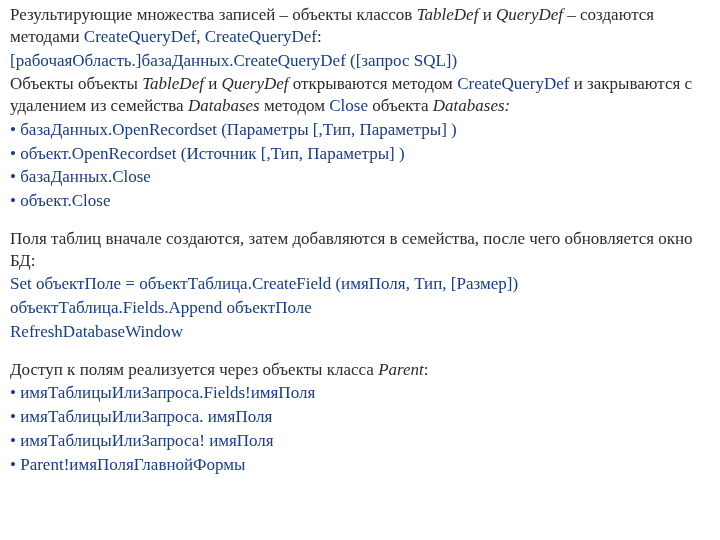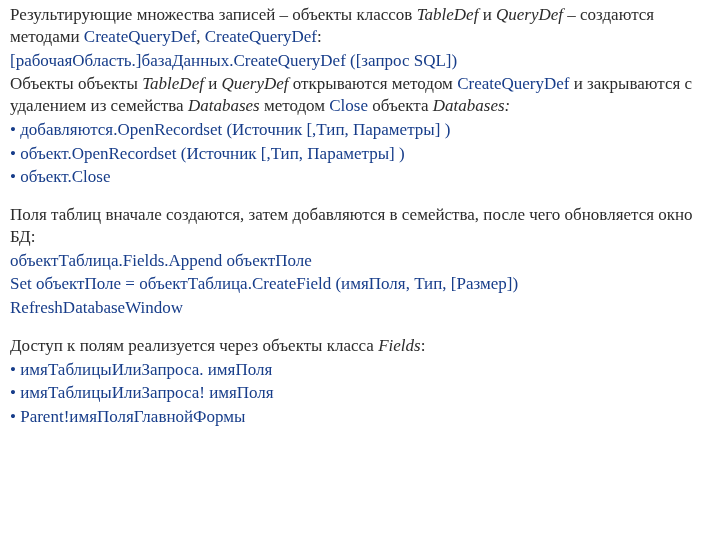--- a/index.html
+++ b/index.html
@@ -31,37 +31,39 @@
   <div class="para">
     <span>Результирующие множества записей – объекты классов </span><span class="italic">TableDef</span><span> и </span><span class="italic">QueryDef</span><span> – создаются методами </span><span class="blue">CreateQueryDef</span><span>, </span><span class="blue">CreateQueryDef</span><span>:</span>
   </div>
 
   <div class="para blue">[рабочаяОбласть.]базаДанных.CreateQueryDef ([запрос SQL])</div>
 
   <div class="para">
     <span>Объекты объекты </span><span class="italic">TableDef</span><span> и </span><span class="italic">QueryDef</span><span> открываются методом </span><span class="blue">CreateQueryDef</span><span> и закрываются с удалением из семейства </span><span class="italic">Databases</span><span> методом </span><span class="blue">Close</span><span> объекта </span><span class="italic">Databases:</span>
   </div>
 
-  <div class="para blue bullet">• добавляются.OpenRecordset (Источник [,Тип, Параметры] )</div>
+  <div class="para blue bullet">• базаДанных.OpenRecordset (Параметры [,Тип, Параметры] )</div>
   <div class="para blue bullet">• объект.OpenRecordset (Источник [,Тип, Параметры] )</div>
+  <div class="para blue bullet">• базаДанных.Close</div>
   <div class="para blue bullet">• объект.Close</div>
 
   <div class="spacer"></div>
 
   <div class="para">
     <span>Поля таблиц вначале создаются, затем добавляются в семейства, после чего обновляется окно БД:</span>
   </div>
 
+  <div class="para blue">Set объектПоле = объектТаблица.CreateField (имяПоля, Тип, [Размер])</div>
   <div class="para blue">объектТаблица.Fields.Append объектПоле</div>
-  <div class="para blue">Set объектПоле = объектТаблица.CreateField (имяПоля, Тип, [Размер])</div>
   <div class="para blue">RefreshDatabaseWindow</div>
 
   <div class="spacer"></div>
 
   <div class="para">
-    <span>Доступ к полям реализуется через объекты класса </span><span class="italic">Fields</span><span>:</span>
+    <span>Доступ к полям реализуется через объекты класса </span><span class="italic">Parent</span><span>:</span>
   </div>
 
+  <div class="para blue bullet">• имяТаблицыИлиЗапроса.Fields!имяПоля</div>
   <div class="para blue bullet">• имяТаблицыИлиЗапроса. имяПоля</div>
   <div class="para blue bullet">• имяТаблицыИлиЗапроса! имяПоля</div>
   <div class="para blue bullet">• Parent!имяПоляГлавнойФормы</div>
 
 </div>
 
 </body></html>

